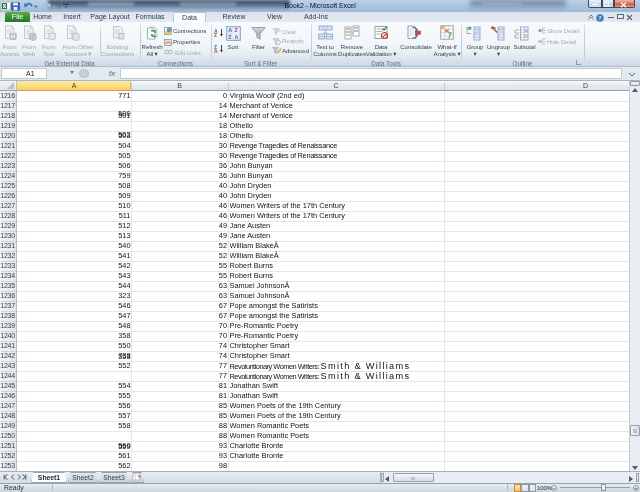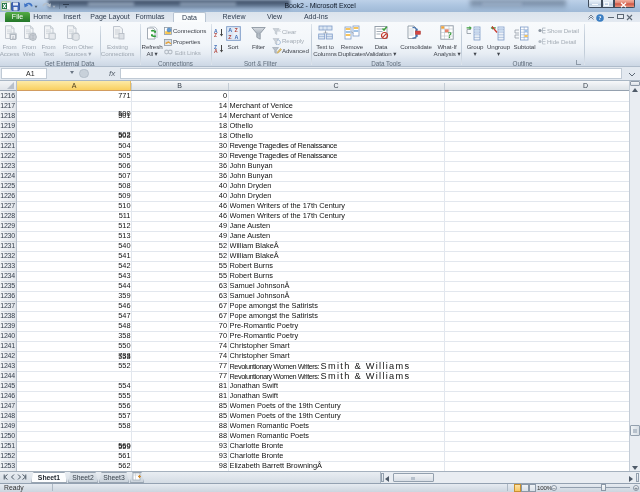--- a/index.html
+++ b/index.html
@@ -518,20 +518,21 @@
 <div class="rhl" style="top:410.5px"></div>
 <div class="rhl" style="top:420.5px"></div>
 <div class="rhl" style="top:430.5px"></div>
 <div class="rhl" style="top:440.5px"></div>
 <div class="rhl" style="top:450.5px"></div>
 <div class="rhl" style="top:460.5px"></div>
 <div class="rhl" style="top:470.5px"></div>
 <div class="rh" style="top:91px">1216</div>
     <div class="ca" style="top:91px">771</div>
     <div class="cb" style="top:91px">0</div>
+    <div class="cc" style="top:91px">Virginia Woolf (2nd ed)</div>
 <div class="rh" style="top:101px">1217</div>
     <div class="ca" style="top:109px">500</div>
     <div class="cb" style="top:101px">14</div>
     <div class="cc" style="top:101px">Merchant of Venice</div>
 <div class="rh" style="top:111px">1218</div>
     <div class="ca" style="top:111px">501</div>
     <div class="cb" style="top:111px">14</div>
     <div class="cc" style="top:111px">Merchant of Venice</div>
 <div class="rh" style="top:121px">1219</div>
     <div class="ca" style="top:130px">502</div>
@@ -547,21 +548,21 @@
     <div class="cc" style="top:141px"><span style="letter-spacing:-0.3px">Revenge Tragedies of Renaissance</span></div>
 <div class="rh" style="top:151px">1222</div>
     <div class="ca" style="top:151px">505</div>
     <div class="cb" style="top:151px">30</div>
     <div class="cc" style="top:151px"><span style="letter-spacing:-0.3px">Revenge Tragedies of Renaissance</span></div>
 <div class="rh" style="top:161px">1223</div>
     <div class="ca" style="top:161px">506</div>
     <div class="cb" style="top:161px">36</div>
     <div class="cc" style="top:161px">John Bunyan</div>
 <div class="rh" style="top:171px">1224</div>
-    <div class="ca" style="top:171px">507</div>
+    <div class="ca" style="top:171px">759</div>
     <div class="cb" style="top:171px">36</div>
     <div class="cc" style="top:171px">John Bunyan</div>
 <div class="rh" style="top:181px">1225</div>
     <div class="ca" style="top:181px">508</div>
     <div class="cb" style="top:181px">40</div>
     <div class="cc" style="top:181px">John Dryden</div>
 <div class="rh" style="top:191px">1226</div>
     <div class="ca" style="top:191px">509</div>
     <div class="cb" style="top:191px">40</div>
     <div class="cc" style="top:191px">John Dryden</div>
@@ -595,21 +596,21 @@
     <div class="cc" style="top:261px">Robert Burns</div>
 <div class="rh" style="top:271px">1234</div>
     <div class="ca" style="top:271px">543</div>
     <div class="cb" style="top:271px">55</div>
     <div class="cc" style="top:271px">Robert Burns</div>
 <div class="rh" style="top:281px">1235</div>
     <div class="ca" style="top:281px">544</div>
     <div class="cb" style="top:281px">63</div>
     <div class="cc" style="top:281px">Samuel JohnsonÂ</div>
 <div class="rh" style="top:291px">1236</div>
-    <div class="ca" style="top:291px">359</div>
+    <div class="ca" style="top:291px">323</div>
     <div class="cb" style="top:291px">63</div>
     <div class="cc" style="top:291px">Samuel JohnsonÂ</div>
 <div class="rh" style="top:301px">1237</div>
     <div class="ca" style="top:301px">546</div>
     <div class="cb" style="top:301px">67</div>
     <div class="cc" style="top:301px">Pope amongst the Satirists</div>
 <div class="rh" style="top:311px">1238</div>
     <div class="ca" style="top:311px">547</div>
     <div class="cb" style="top:311px">67</div>
     <div class="cc" style="top:311px">Pope amongst the Satirists</div>
@@ -665,21 +666,20 @@
     <div class="ca" style="top:441px">560</div>
     <div class="cb" style="top:441px">93</div>
     <div class="cc" style="top:441px">Charlotte Bronte</div>
 <div class="rh" style="top:451px">1252</div>
     <div class="ca" style="top:451px">561</div>
     <div class="cb" style="top:451px">93</div>
     <div class="cc" style="top:451px">Charlotte Bronte</div>
 <div class="rh" style="top:461px">1253</div>
     <div class="ca" style="top:461px">562</div>
     <div class="cb" style="top:461px">98</div>
-    <div class="cc" style="top:461px">Elizabeth Barrett BrowningÂ</div>
 
 <div id="vsb"></div>
 <div id="vsb-split"></div>
 <div id="vsb-up">
       <div class="tri-up" style="margin-top:1px"></div>
     </div>
 <div id="vsb-thumb"></div>
 <div id="vsb-dn">
       <div class="tri-dn" style="margin-top:1px"></div>
     </div>

